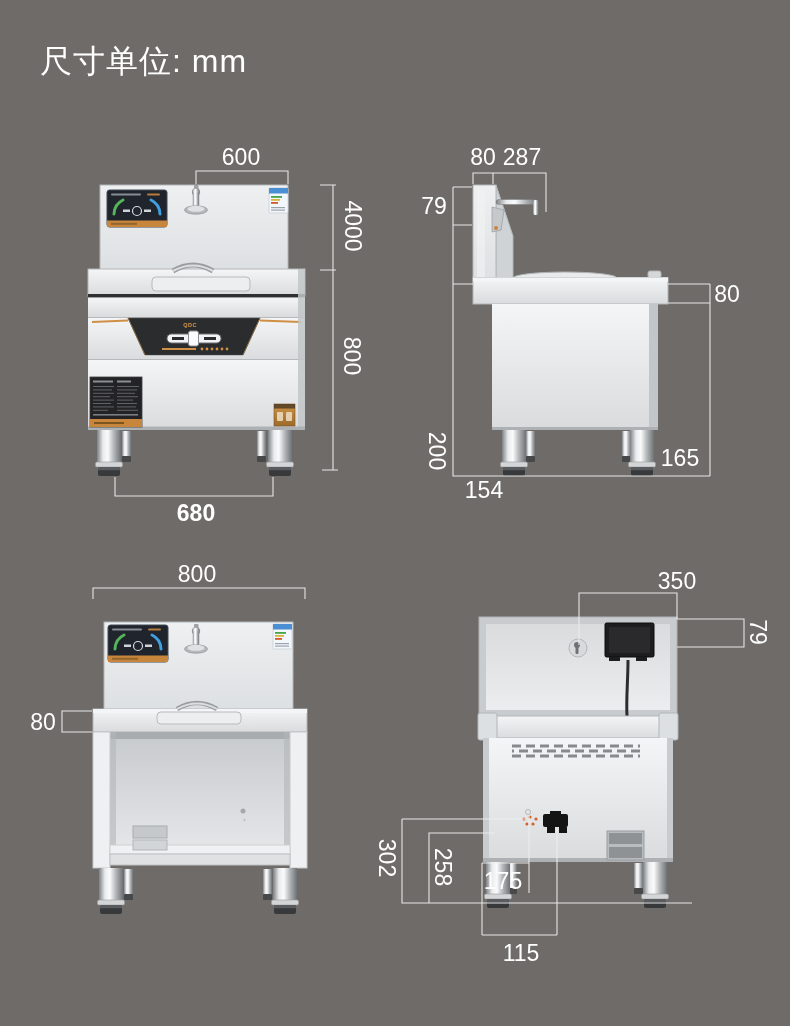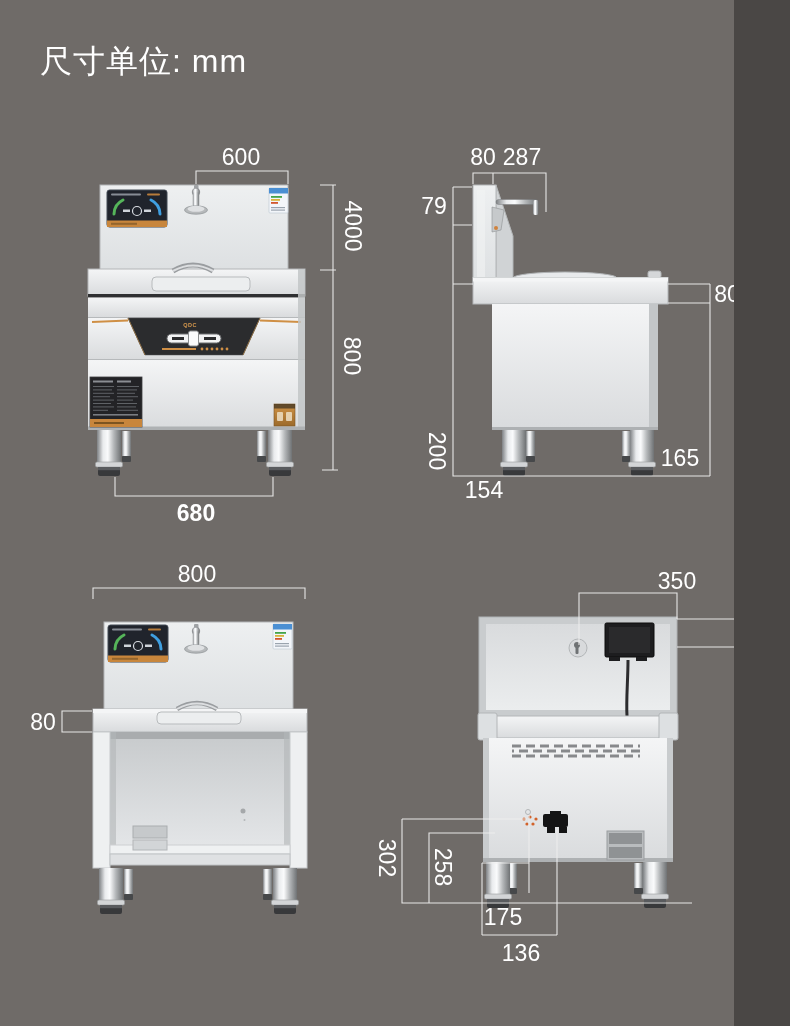--- a/index.html
+++ b/index.html
@@ -1,17 +1,17 @@
 <!DOCTYPE html>
 <html><head>
 <meta charset="utf-8">
 <style>
   html,body{margin:0;padding:0;background:#4a4745;}
   #stage{
-    position:relative;width:734px;height:1026px;overflow:hidden;
+    position:relative;width:790px;height:1026px;overflow:hidden;
     background:#6f6b68;font-family:"Liberation Sans",sans-serif;
   }
   #stage svg{position:absolute;left:0;top:0;}
   .page-title{
     position:absolute;left:40px;top:40px;color:#ffffff;font-size:32px;
     font-weight:500;letter-spacing:1px;white-space:nowrap;
   }
   .dim{
     position:absolute;color:#ffffff;font-size:23px;font-weight:400;
     white-space:nowrap;transform:translate(-50%,-50%);line-height:1;
@@ -319,17 +319,17 @@
   <div class="dim" style="left:484px;top:490px;">154</div>
   <div class="dim" style="left:680px;top:458px;">165</div>
 
   <div class="dim" style="left:197px;top:574px;">800</div>
   <div class="dim" style="left:43px;top:722px;">80</div>
 
   <div class="dim" style="left:637px;top:581px;margin-left:40px;">350</div>
   <div class="dim rot" style="left:757px;top:632px;">79</div>
   <div class="dim rot" style="left:386px;top:858px;">302</div>
   <div class="dim rot" style="left:442px;top:867px;">258</div>
-  <div class="dim" style="left:503px;top:881px;margin-top:36px;">175</div>
-  <div class="dim" style="left:521px;top:953px;">136</div>
+  <div class="dim" style="left:503px;top:881px;">175</div>
+  <div class="dim" style="left:521px;top:953px;">115</div>
 
   <div class="brand-chip" style="left:190px;top:326px;">QDC</div>
 </div>
 
 </body></html>

